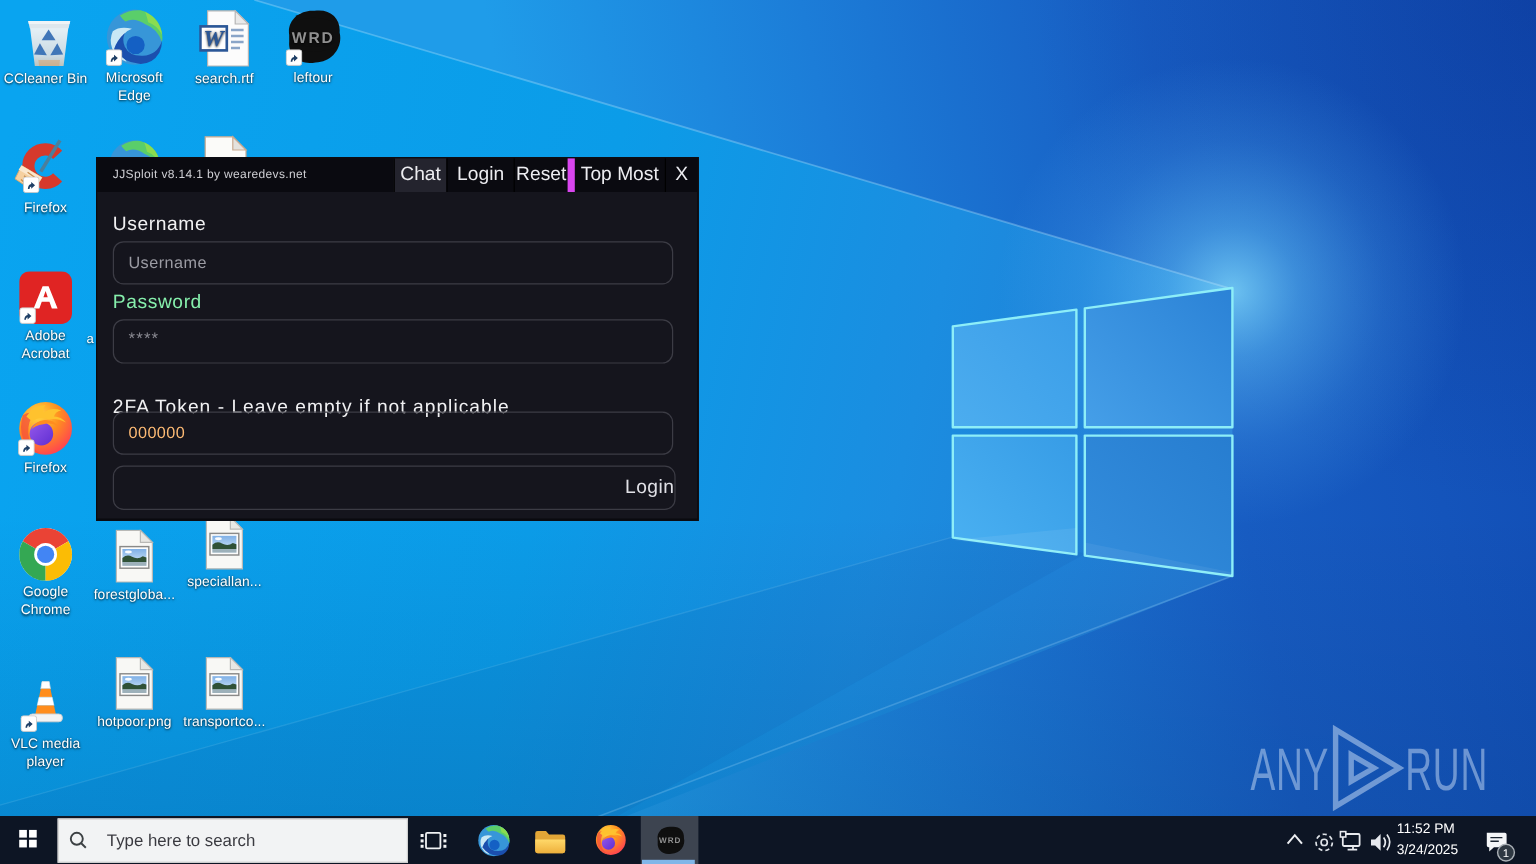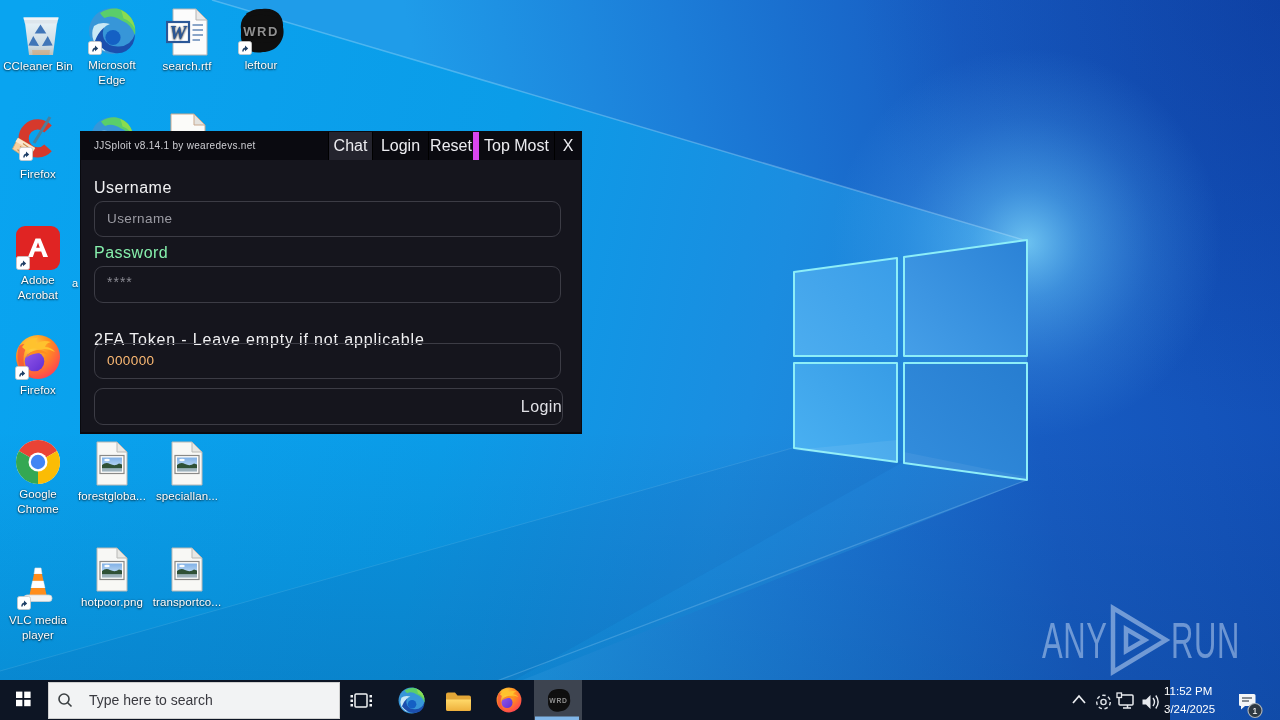--- a/index.html
+++ b/index.html
@@ -8,21 +8,21 @@
   body{width:1280px;height:720px;overflow:hidden;position:relative;
        font-family:"Liberation Sans",sans-serif;}
   #wall{position:absolute;left:0;top:0;z-index:0;}
   .icon{position:absolute;z-index:2;text-align:center;color:#fff;
         font-size:11.5px;line-height:14.5px;
         text-shadow:0 1px 2px rgba(0,0,0,.7),0 0 2px rgba(0,0,0,.45);}
   .icon .lbl{margin-top:3px;letter-spacing:.1px;}
   .psvg{position:absolute;z-index:1;}
   #dlg{position:absolute;left:80px;top:131px;width:502px;height:303px;z-index:5;
        background:#15151d;box-sizing:border-box;border:1px solid #0a0a0f;border-bottom-width:2px;}
-  #tbar{position:absolute;left:0;top:680px;width:1170px;height:40px;background:#0d1524;z-index:10;}
+  #tbar{position:absolute;left:0;top:680px;width:1280px;height:40px;background:#0d1524;z-index:10;}
   #wm{position:absolute;z-index:1;left:1030px;top:600px;}
 </style>
 </head>
 <body>
 <svg id="wall" width="1280" height="720" viewBox="0 0 1280 720">
   <defs>
     <linearGradient id="lgBase" gradientUnits="userSpaceOnUse" x1="0" y1="140" x2="1280" y2="430">
       <stop offset="0" stop-color="#09a4f0"></stop>
       <stop offset="0.38" stop-color="#0b9ce8"></stop>
       <stop offset="0.6" stop-color="#1b8de0"></stop>
@@ -254,21 +254,21 @@
     <circle cx="22" cy="22" r="7.2" fill="#4285f4"></circle>
   </svg>
   <div class="lbl">Google Chrome</div>
 </div>
 <div class="icon" style="left:74px;top:441px;width:76px">
   <svg width="34" height="45" style="display:block;margin:0 auto">
       <use href="#symPage" width="34" height="45"></use>
     </svg>
   <div class="lbl">forestgloba...</div>
 </div>
-<div class="icon" style="left:149px;top:441px;width:76px">
+<div class="icon" style="left:149px;top:430px;width:76px">
   <svg width="34" height="45" style="display:block;margin:0 auto">
       <use href="#symPage" width="34" height="45"></use>
     </svg>
   <div class="lbl">speciallan...</div>
 </div>
 
 <div class="icon" style="left:0px;top:564px;width:76px">
   <svg width="44" height="46" viewBox="0 0 44 46" style="display:block;margin:0 auto">
     <polygon points="19,4 25,4 26,10 18,10" fill="#fff" stroke="#e0e0e0" stroke-width="0.6"></polygon>
     <polygon points="18,10 26,10 27.5,17 16.5,17" fill="#ff8d1c"></polygon>

